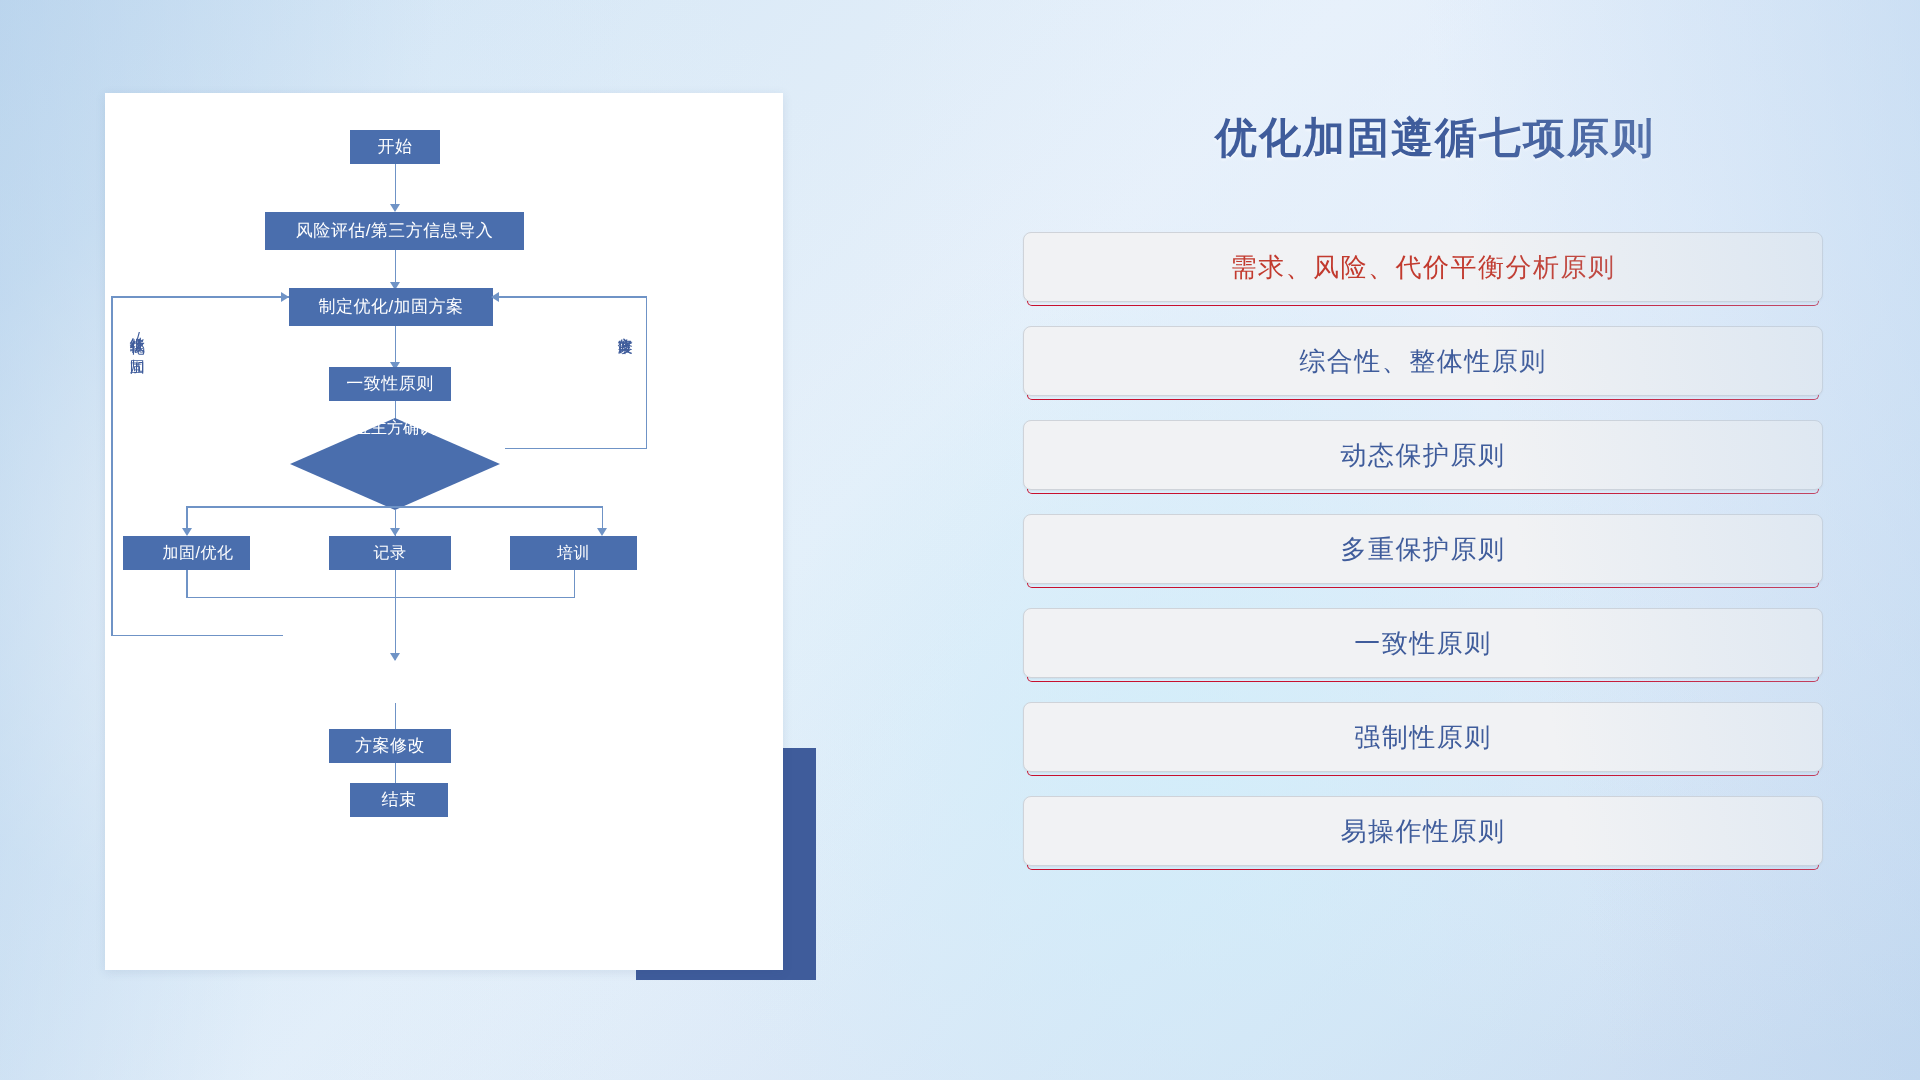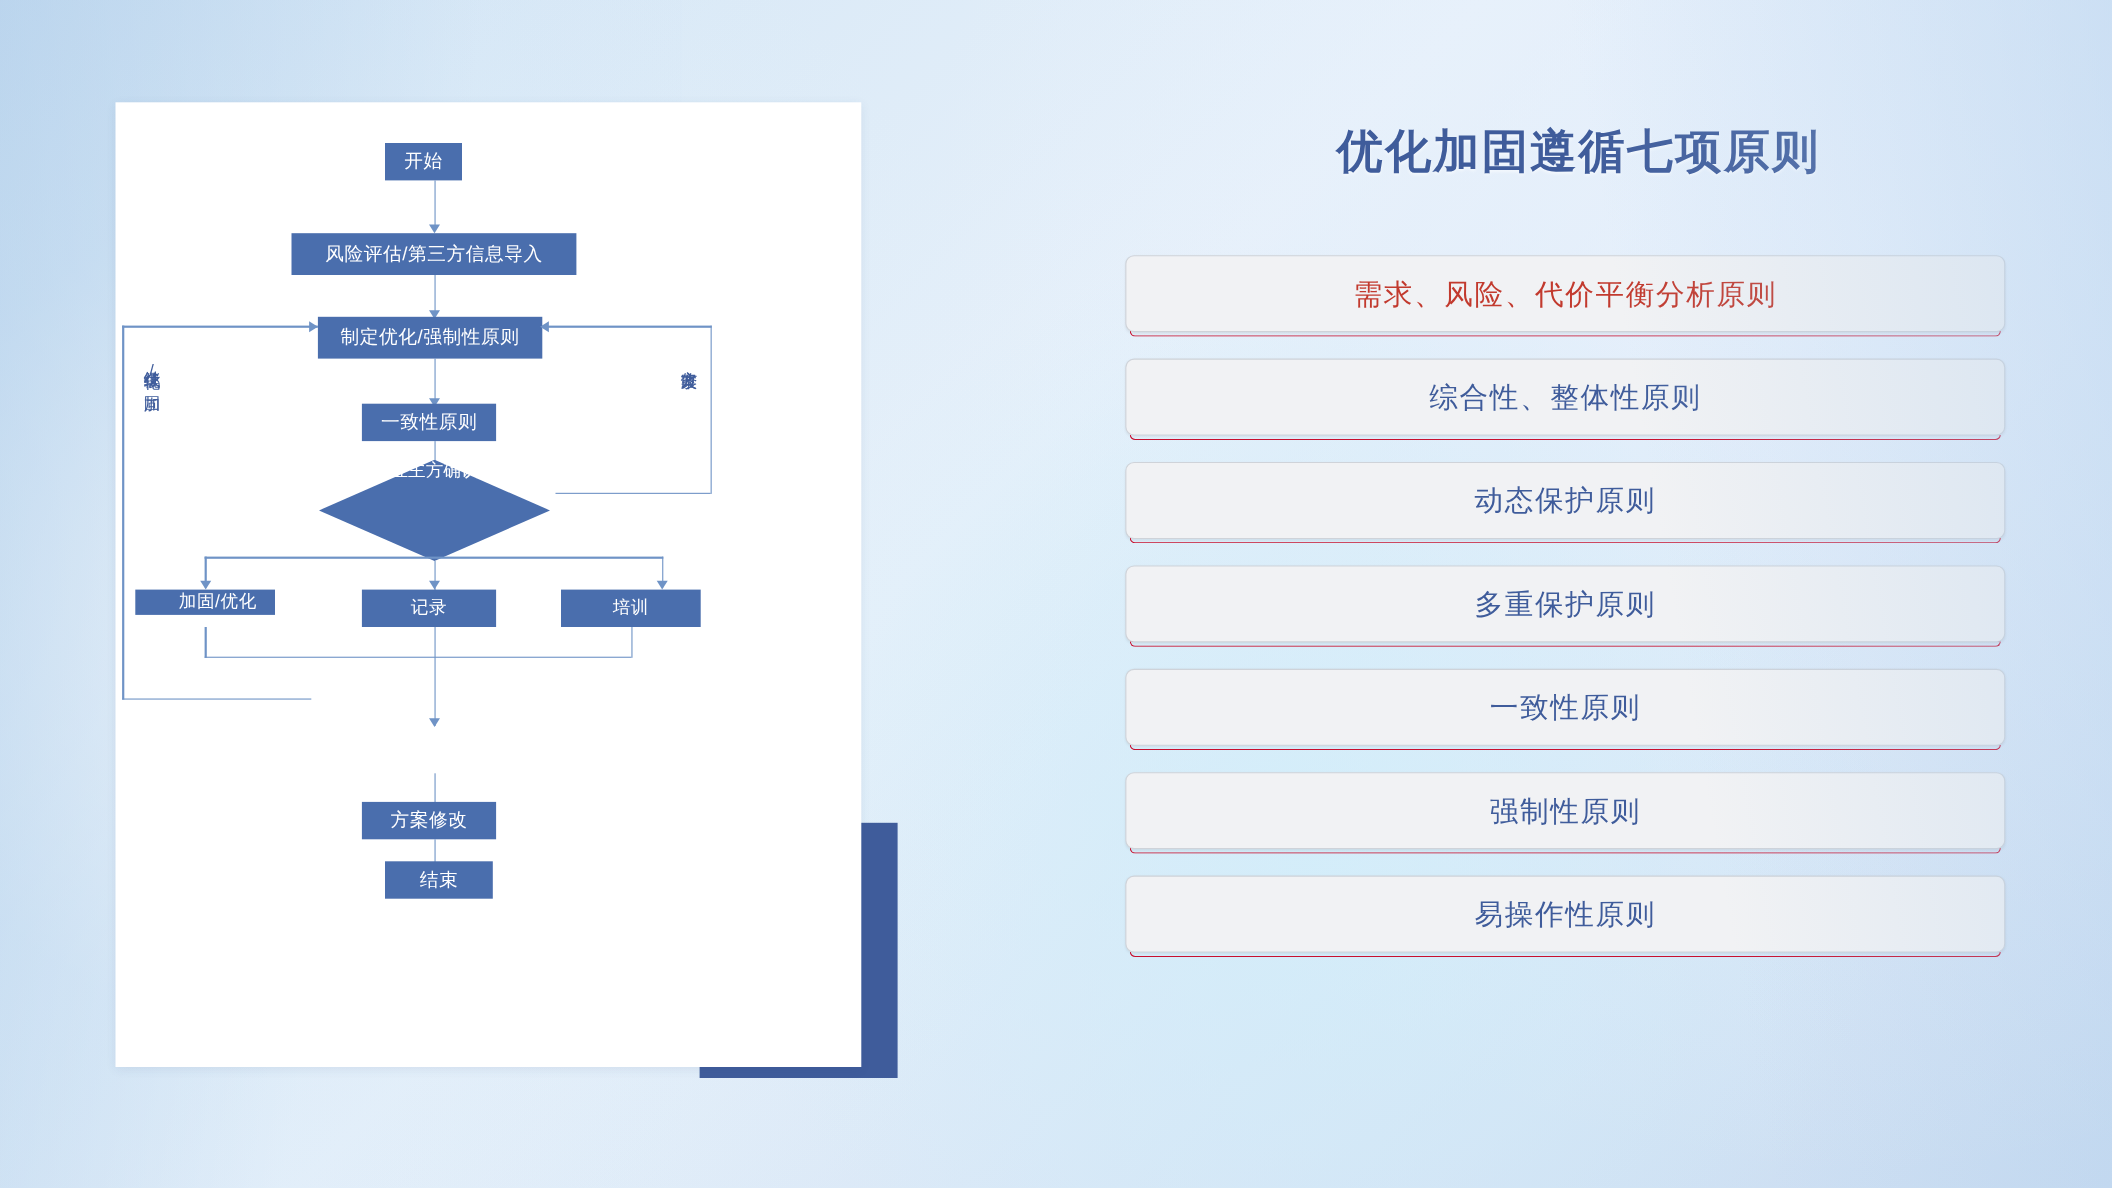--- a/index.html
+++ b/index.html
@@ -183,31 +183,31 @@
 </head>
 <body>
 
 <div class="slide">
 
   <div class="shadow-block"></div>
 
   <div class="card">
     <div class="flow">
 
-      <div class="node" style="left:245px; top:37px; width:70px; height:34px;">开始</div>
+      <div class="node" style="left:245px; top:37px; width:90px; height:34px;">开始</div>
 
       <div class="conn v" style="left:289.5px; top:71px; height:43px;"></div>
       <div class="arrow down" style="left:285px; top:111px;"></div>
 
       <div class="node" style="left:160px; top:119px; width:259px; height:38px;text-align:center;">风险评估/第三方信息导入</div>
 
       <div class="conn v" style="left:289.5px; top:157px; height:38px;"></div>
       <div class="arrow down" style="left:285px; top:189px;"></div>
 
-      <div class="node" style="left:184px; top:195px; width:204px; height:38px;">制定优化/强制性原则</div>
+      <div class="node" style="left:184px; top:195px; width:204px; height:38px;">制定优化/加固方案</div>
 
       <div class="conn h" style="left:6px; top:203px; width:178px;"></div>
       <div class="arrow right" style="left:176px; top:198.5px;"></div>
       <div class="conn v" style="left:6px; top:203px; height:340px;"></div>
       <div class="conn h" style="left:6px; top:541.5px; width:172px;"></div>
       <div class="vlabel" style="left:24px; top:232px; height:130px;">继续优化/加固</div>
 
       <div class="conn h" style="left:388px; top:203px; width:154px;"></div>
       <div class="arrow left" style="left:386px; top:198.5px;"></div>
       <div class="conn v" style="left:540.5px; top:203px; height:153px;"></div>
@@ -228,21 +228,21 @@
       </div>
 
       <div class="conn v" style="left:289.5px; top:417px; height:46px;"></div>
       <div class="conn h" style="left:81px; top:413px; width:417px;"></div>
       <div class="conn v" style="left:81px; top:413px; height:28px;"></div>
       <div class="conn v" style="left:496.5px; top:413px; height:28px;"></div>
       <div class="arrow down" style="left:76.5px; top:435px;"></div>
       <div class="arrow down" style="left:492px; top:435px;"></div>
       <div class="arrow down" style="left:285px; top:435px;"></div>
 
-      <div class="node small" style="left:18px; top:443px; width:127px; height:23px;padding-left:23px;">加固/优化</div>
+      <div class="node small" style="left:18px; top:443px; width:127px; height:34px;padding-left:23px;">加固/优化</div>
       <div class="node small" style="left:224px; top:443px; width:122px; height:34px;">记录</div>
       <div class="node small" style="left:405px; top:443px; width:127px; height:34px;">培训</div>
 
       <div class="conn v" style="left:81px; top:477px; height:28px;"></div>
       <div class="conn v" style="left:468.5px; top:477px; height:28px;"></div>
       <div class="conn h" style="left:81px; top:503.5px; width:388px;"></div>
       <div class="conn v" style="left:289.5px; top:477px; height:90px;"></div>
       <div class="arrow down" style="left:285px; top:560px;"></div>
 
 

